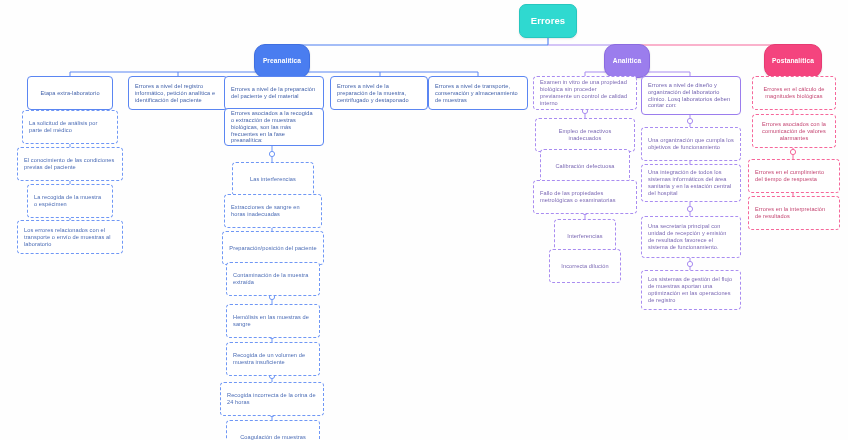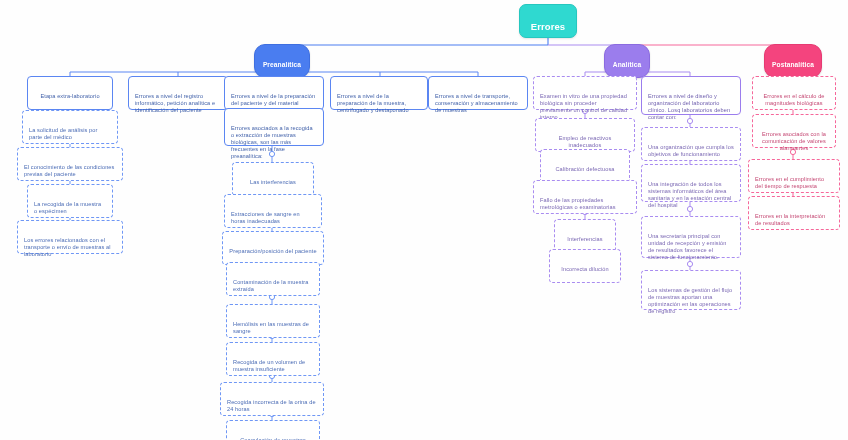--- a/index.html
+++ b/index.html
@@ -18,20 +18,21 @@
   
   #links {
     position: absolute; left: 0; top: 0;
     width: 848px; height: 440px;
     pointer-events: none;
   }
   
   .node {
     position: absolute;
     display: flex;
+    align-items: center;
     border-radius: 5px;
     padding: 16px 6px;
     line-height: 1.25;
     letter-spacing: .1px;
     white-space: normal;
   }
   .node span { display: block; width: 100%; }
 
   
   .root {

